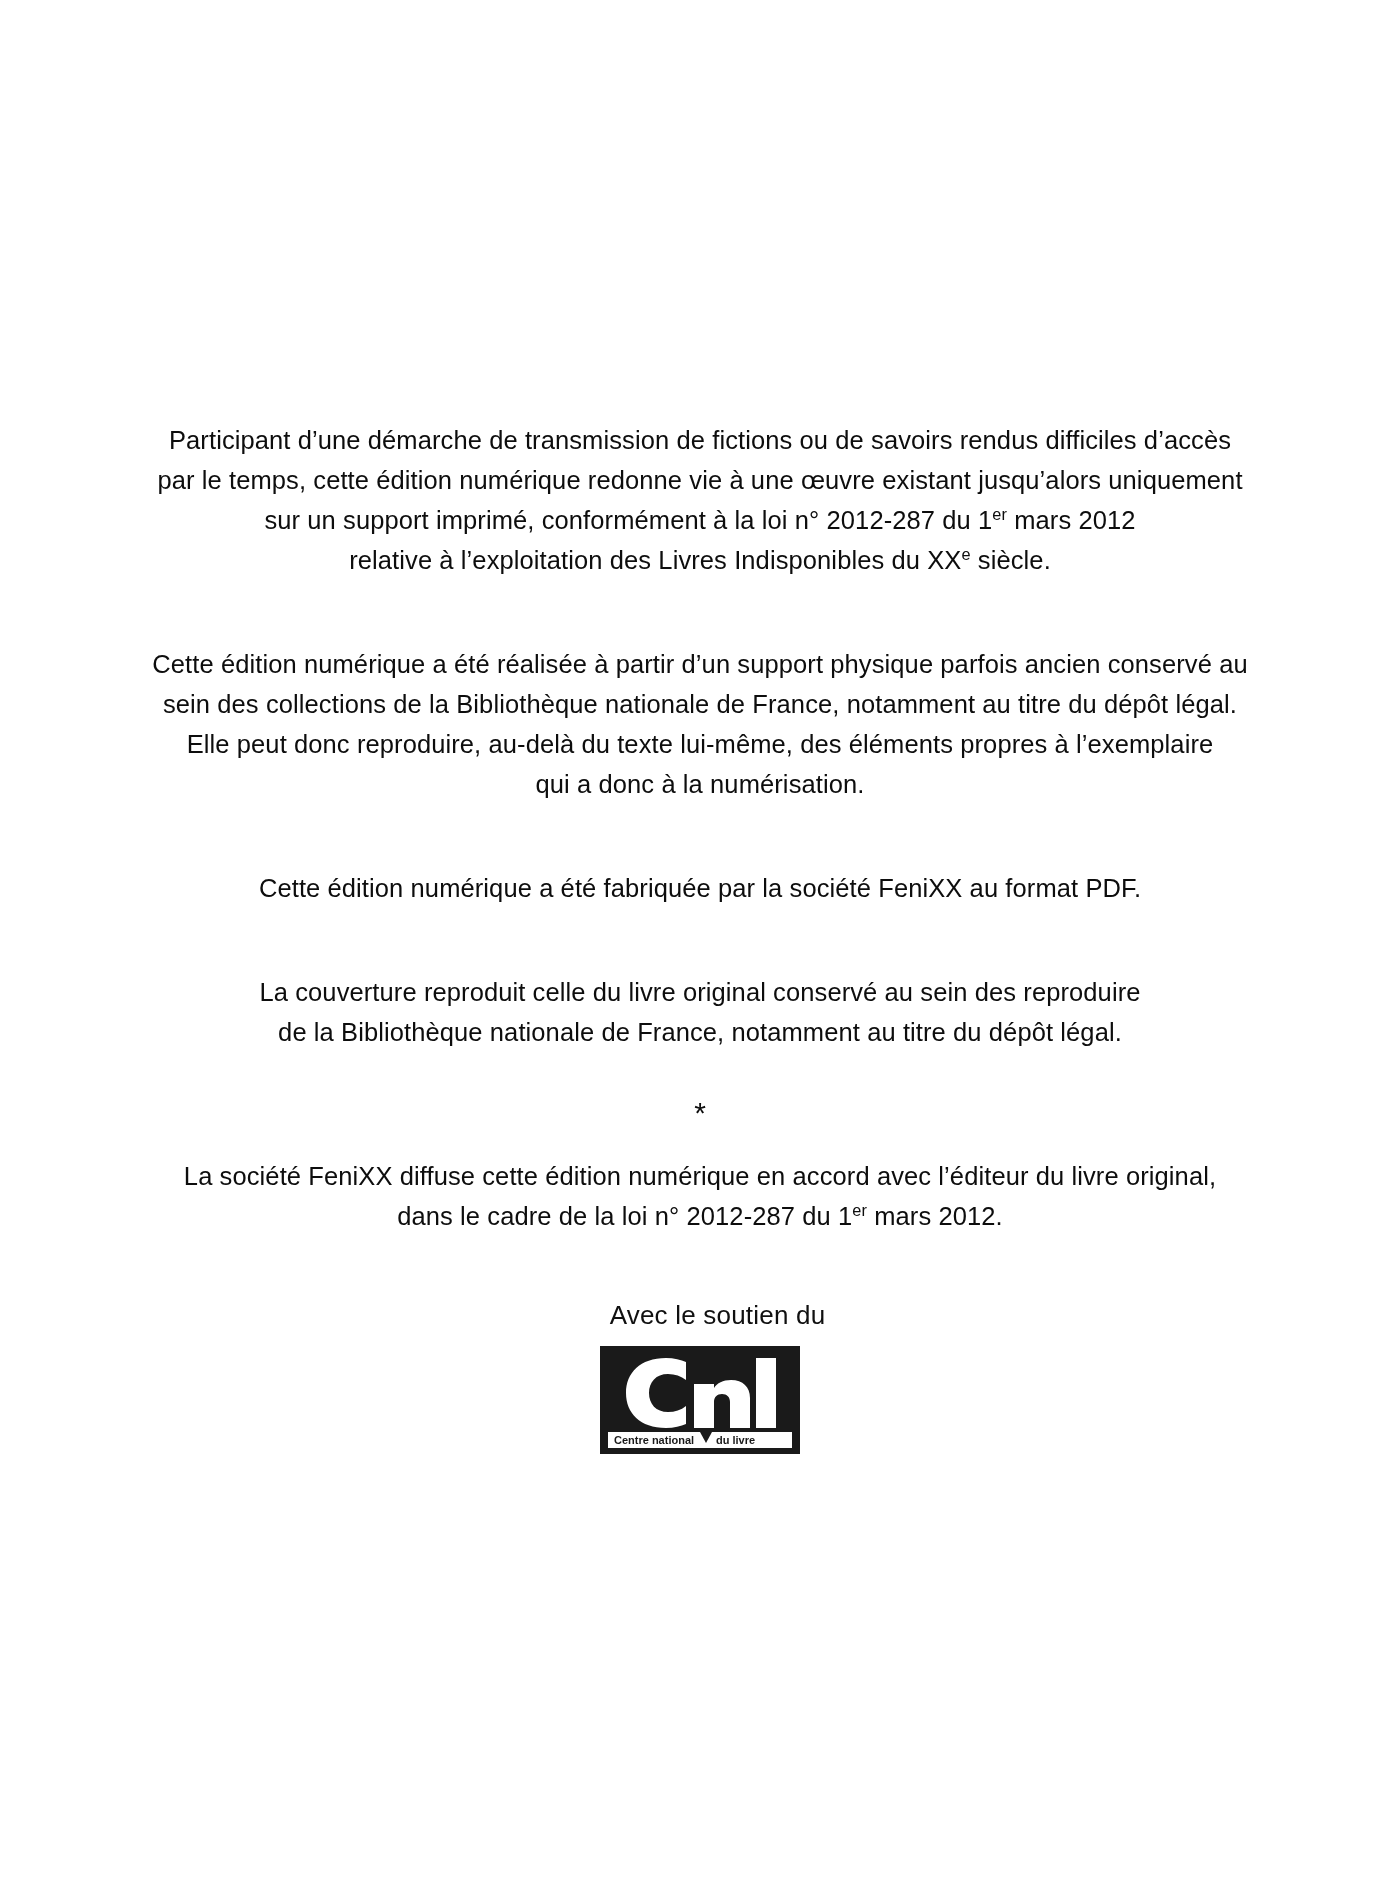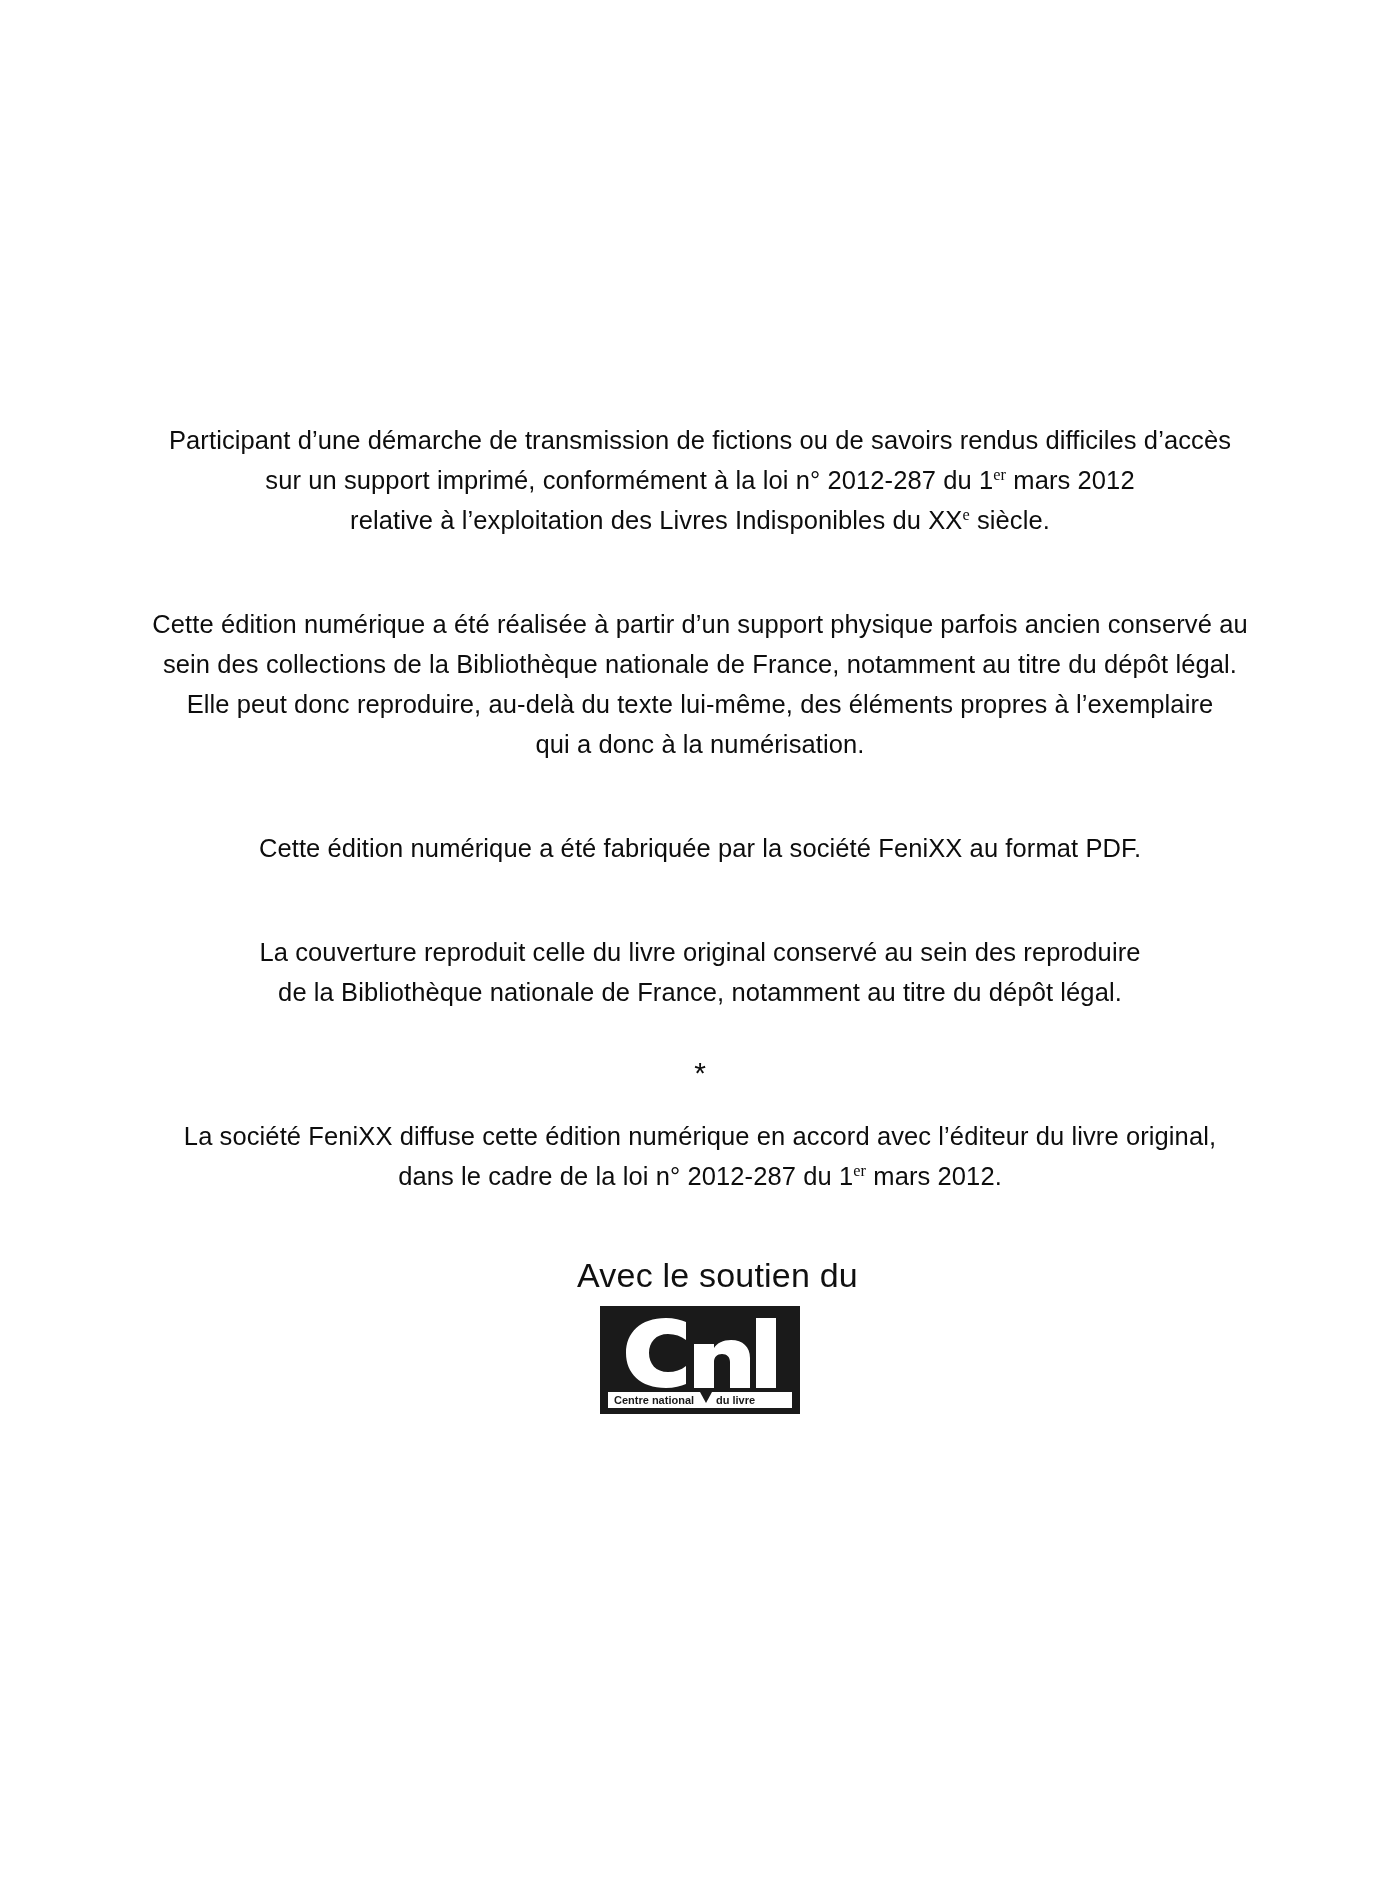--- a/index.html
+++ b/index.html
@@ -38,36 +38,35 @@
     margin-top: 64px;
   }
   .para .line {
     display: block;
     white-space: nowrap;
   }
   sup {
     font-size: 0.64em;
     vertical-align: super;
     line-height: 0;
-    font-family: Liberation Serif, serif;
   }
   .asterisk {
     width: 1120px;
     margin: 46px auto 0 auto;
     text-align: center;
     font-size: 30px;
     line-height: 30px;
     color: #0d0d0d;
   }
   .support {
     margin-top: 62px;
     text-align: center;
   }
   .support-label {
-    font-size: 34px;
+    font-size: 26px;
     line-height: 34px;
     color: #101010;
     letter-spacing: 0.2px;
     margin-left: 35px;
   }
   .logo-wrap {
     margin-top: 14px;
     display: flex;
     justify-content: center;
   }
@@ -76,20 +75,21 @@
   }
 </style>
 </head>
 <body>
 
 <div class="page">
   <div class="content">
 
     <p class="para">
       <span class="line">Participant d’une démarche de transmission de fictions ou de savoirs rendus difficiles d’accès</span>
+      <span class="line">par le temps, cette édition numérique redonne vie à une œuvre existant jusqu’alors uniquement</span>
       <span class="line"><span>sur un support imprimé, conformément à la loi n° 2012-287 du 1</span><sup>er</sup><span> mars 2012</span></span>
       <span class="line"><span>relative à l’exploitation des Livres Indisponibles du XX</span><sup>e</sup><span> siècle.</span></span>
     </p>
 
     <p class="para">
       <span class="line">Cette édition numérique a été réalisée à partir d’un support physique parfois ancien conservé au</span>
       <span class="line">sein des collections de la Bibliothèque nationale de France, notamment au titre du dépôt légal.</span>
       <span class="line">Elle peut donc reproduire, au-delà du texte lui-même, des éléments propres à l’exemplaire</span>
       <span class="line">qui a donc à la numérisation.</span>
     </p>

